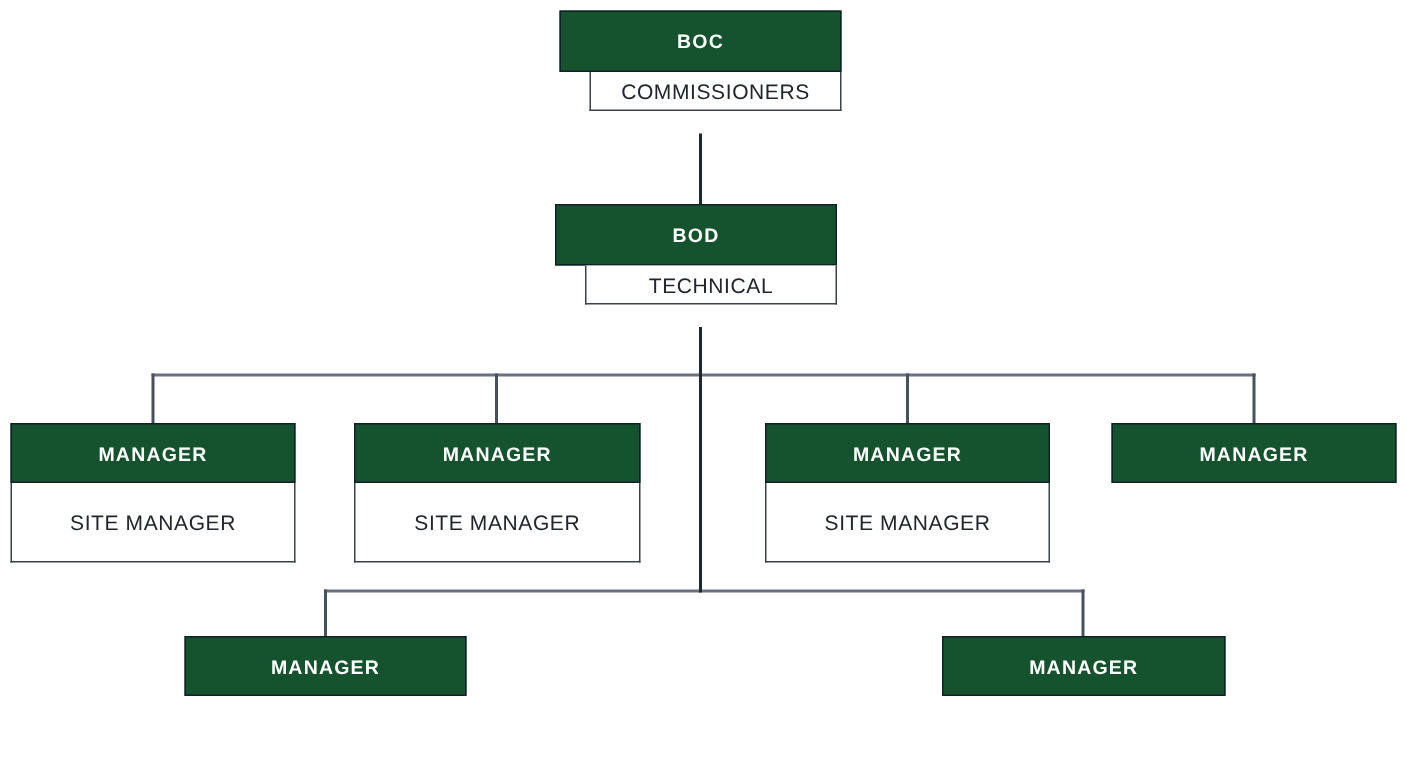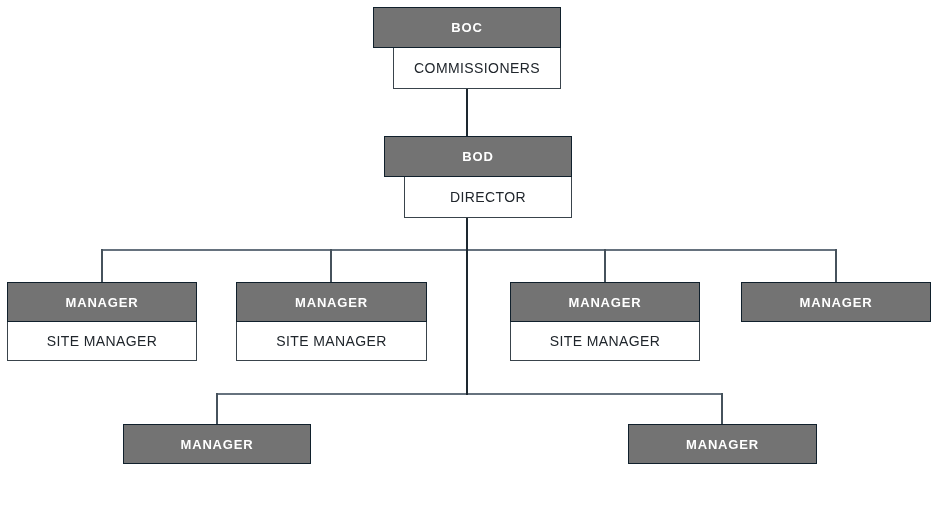--- a/index.html
+++ b/index.html
@@ -7,48 +7,48 @@
     position:relative;
     width:938px; height:514px;
     background:#ffffff;
     font-family:"Liberation Sans", sans-serif;
     overflow:hidden;
   }
   .node { position:absolute; box-sizing:border-box; }
   .node .hd {
     box-sizing:border-box;
     height:41px;
-    background:#737373;
+    background:#14532d;
     border:1px solid #10202c;
     display:flex; align-items:center; justify-content:center;
     color:#ffffff;
     font-size:13px; font-weight:bold; letter-spacing:0.8px;
   }
   .node .bd {
     box-sizing:border-box;
     background:#ffffff;
     border:1px solid #39434b; border-top:none;
     display:flex; align-items:center; justify-content:center;
     color:#20262c;
     font-size:14px; letter-spacing:0.4px;
   }
   .lvl-a { height:82px; }
   .lvl-a .hd { height:41px; }
-  .lvl-a .bd { height:41px;margin-left:20px; }
+  .lvl-a .bd { height:26px;margin-left:20px; }
   .lvl-b { height:79px;border-radius:19px; }
   .lvl-b .hd { height:40px; }
-  .lvl-b .bd { height:39px; }
+  .lvl-b .bd { height:53px; }
 
   .hline { position:absolute; height:2px; background:#66727e; }
   .drop  { position:absolute; width:2px;  background:#46525c; }
   .trunk { position:absolute; width:2px;  background:#1d2830; }
 
   
   #n-boc  { left:373px; top:7px;   width:188px; }
-  #n-bod  { left:384px; top:136px; width:188px; }
+  #n-bod  { left:370px; top:136px; width:188px; }
   #n-m1   { left:7px;   top:282px; width:190px; }
   #n-m2   { left:236px; top:282px; width:191px; }
   #n-m3   { left:510px; top:282px; width:190px; }
   #n-m4   { left:741px; top:282px; width:190px; }
   #n-m5   { left:123px; top:424px; width:188px; }
   #n-m6   { left:628px; top:424px; width:189px; }
 
   
   #c-h1      { left:101px; top:249px; width:736px; }
   #c-h2      { left:216px; top:393px; width:507px; }
@@ -77,21 +77,21 @@
   <div class="trunk" id="c-v-boc"></div>
   <div class="trunk" id="c-v-trunk"></div>
 
   <div class="node lvl-a" id="n-boc">
     <div class="hd">BOC</div>
     <div class="bd">COMMISSIONERS</div>
   </div>
 
   <div class="node lvl-a" id="n-bod">
     <div class="hd">BOD</div>
-    <div class="bd">DIRECTOR</div>
+    <div class="bd">TECHNICAL</div>
   </div>
 
   <div class="node lvl-b" id="n-m1">
     <div class="hd">MANAGER</div>
     <div class="bd">SITE MANAGER</div>
   </div>
 
   <div class="node lvl-b" id="n-m2">
     <div class="hd">MANAGER</div>
     <div class="bd">SITE MANAGER</div>

